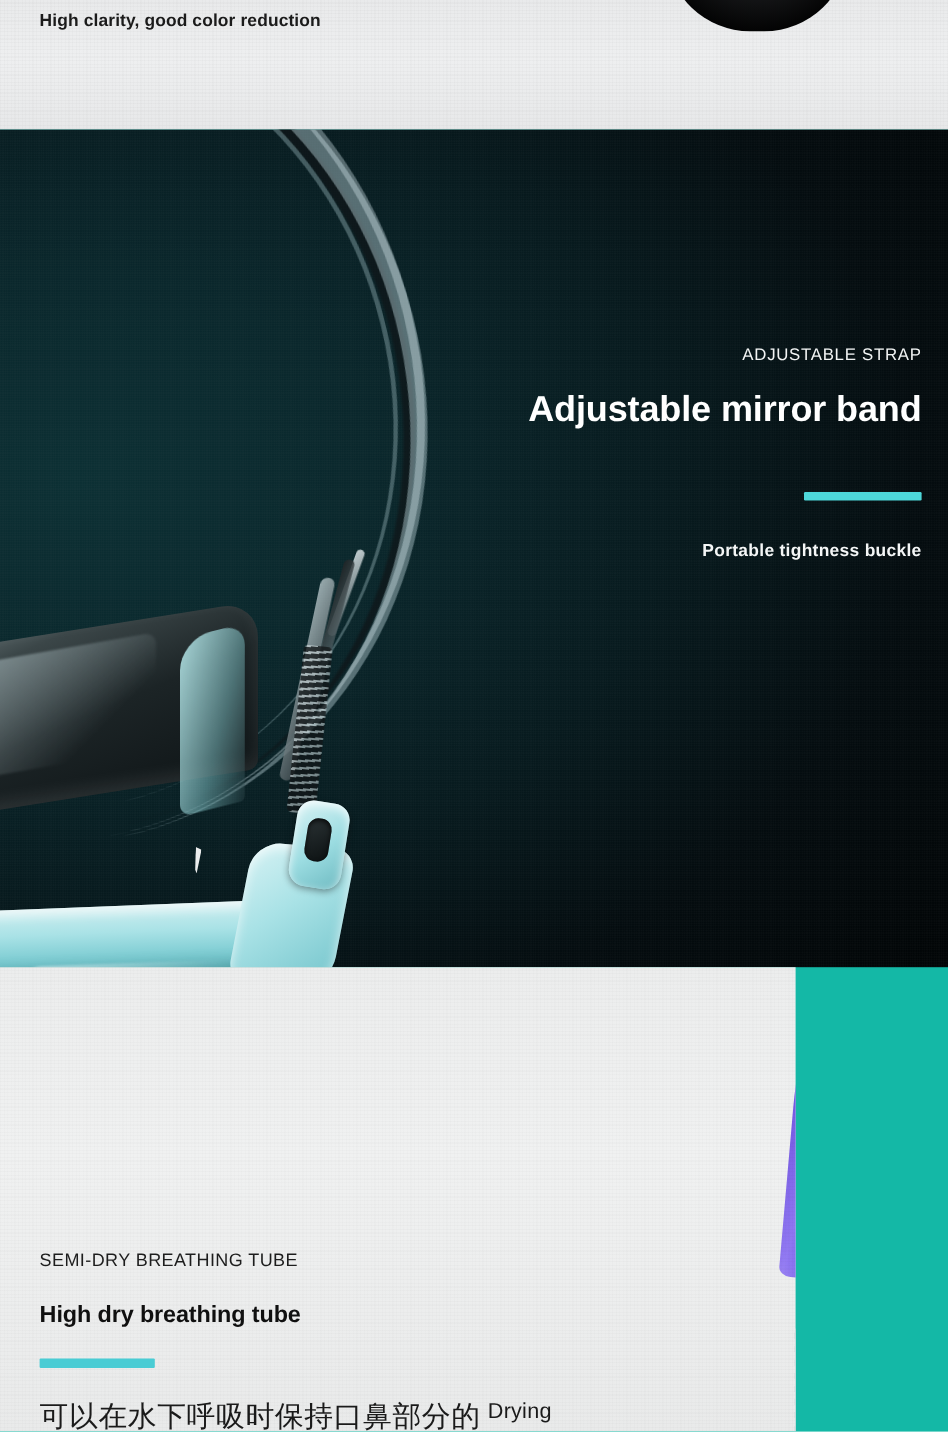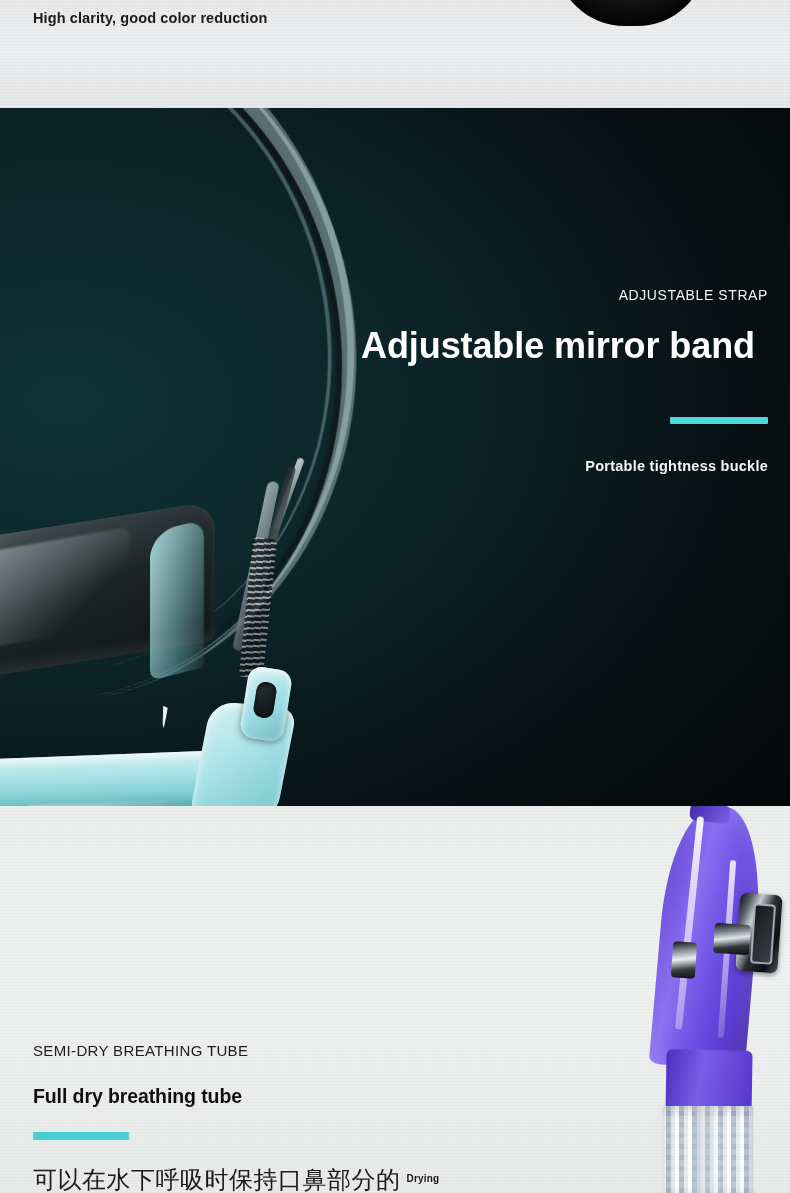--- a/index.html
+++ b/index.html
@@ -184,39 +184,39 @@
   
   .hero-copy{
     position:absolute;right:22px;top:180px;width:420px;
     text-align:right;z-index:9;
   }
   .eyebrow{
     font-size:14px;font-weight:400;color:#f2f4f4;
     letter-spacing:.6px;line-height:1.1;margin:0;
   }
   .headline{
-    font-size:36px;font-weight:700;color:#ffffff;
-    letter-spacing:-.1px;line-height:1.15;margin:22px 0 0 0;text-align:center;
+    font-size:30px;font-weight:700;color:#ffffff;
+    letter-spacing:-.1px;line-height:1.15;margin:22px 0 0 0;
   }
   .rule{
     height:7px;width:98px;background:#4dd7d9;border-radius:1px;
     margin:50px 0 0 auto;
   }
   .sub-a{
     font-size:14.5px;font-weight:700;color:#f4f6f6;
     letter-spacing:.25px;margin:34px 0 0 0;
   }
   .sub-b{
     font-size:17px;font-weight:700;color:#ffffff;
     letter-spacing:.1px;margin:30px 0 0 0;
   }
 
   
   .panel-bottom{
-    position:absolute;left:0;top:806px;width:790px;height:387px;
+    position:absolute;left:0;top:806px;width:663px;height:387px;
     background:linear-gradient(180deg,#eceded 0%,#f0f1f1 40%,#e9eaea 100%);
     overflow:hidden;
   }
   .panel-bottom:after{
     content:"";position:absolute;inset:0;
     background-image:
       repeating-linear-gradient(0deg,rgba(0,0,0,.016) 0 1px,transparent 1px 3px),
       repeating-linear-gradient(90deg,rgba(0,0,0,.013) 0 1px,transparent 1px 3px);
     pointer-events:none;
   }
@@ -306,21 +306,21 @@
     height:8px;width:96px;background:#49ccd4;border-radius:1px;margin:24px 0 0 0;
   }
   .cn-line{
     position:absolute;left:33px;top:1164px;z-index:6;
     font-size:24px;font-weight:400;color:#1a1a1a;
     letter-spacing:.5px;white-space:nowrap;
     font-family:"DejaVu Sans", sans-serif;
   }
   .cn-line .en{
     font-family:"Liberation Sans", sans-serif;
-    font-size:10px;font-weight:700;vertical-align:6px;
+    font-size:18px;font-weight:400;vertical-align:6px;
     margin-left:6px;letter-spacing:.2px;
   }
 </style>
 </head>
 <body>
 
 <div class="page">
 
   <div class="band-top">
     <div class="mask-peek"></div>
@@ -370,21 +370,21 @@
     <div class="snorkel-lower"></div>
     <div class="corrugated"></div>
     <div class="corrugated-core"></div>
     <div class="clip-main"></div>
     <div class="clip-inner"></div>
     <div class="clip-band"></div>
     <div class="clip-ring"></div>
 
     <div class="bottom-copy">
       <p class="eyebrow-dark">SEMI-DRY BREATHING TUBE</p>
-      <p class="headline-dark">Full dry breathing tube</p>
+      <p class="headline-dark">High dry breathing tube</p>
       <div class="rule-dark"></div>
     </div>
   </div>
 
   <div class="cn-line">
     <span>可以在水下呼吸时保持口鼻部分的</span><span class="en">Drying</span>
   </div>
 
 </div>
 

